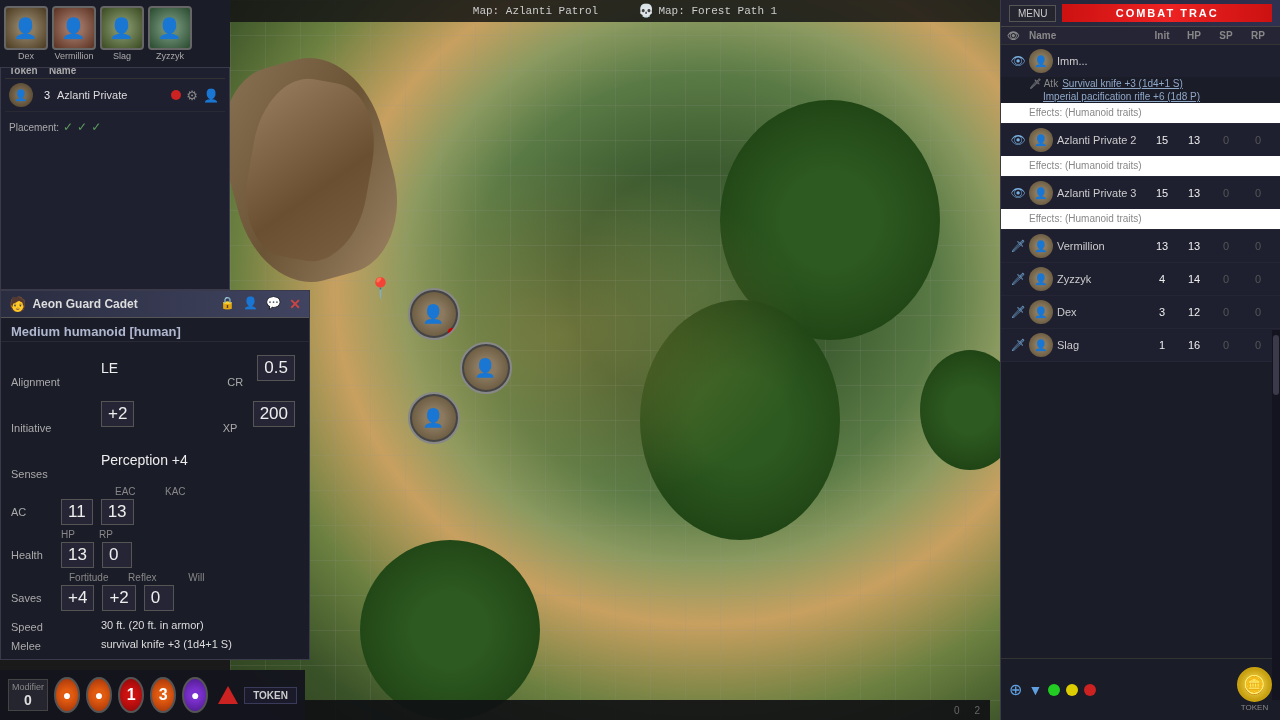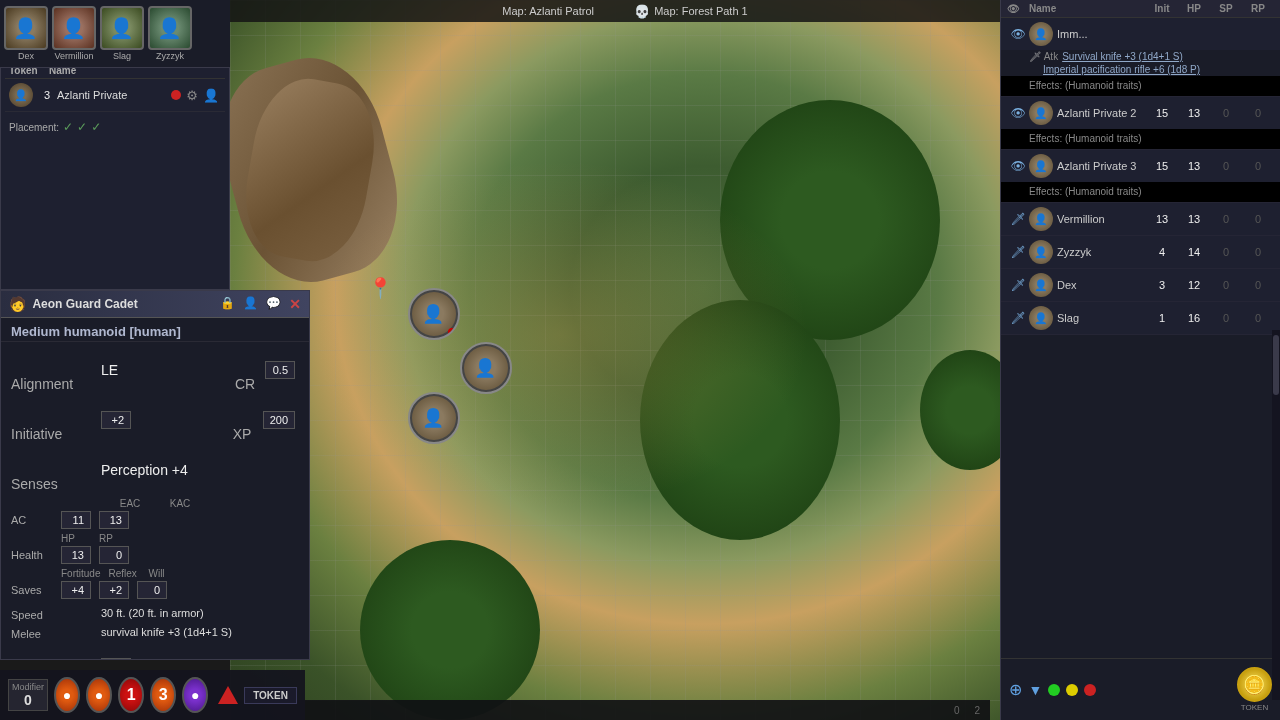--- a/index.html
+++ b/index.html
@@ -46,20 +46,21 @@
       position: absolute;
       top: 0; left: 230px;
       width: 790px; height: 22px;
       background: rgba(20,20,20,0.85);
       display: flex;
       align-items: center;
       justify-content: center;
       color: #ccc;
       font-size: 11px;
       z-index: 10;
+      font-family: Liberation Mono, monospace;
     }
     #map-title-1 { margin-right: 40px; }
     .skull-icon { color: #cc2222; margin-right: 4px; font-size: 13px; }
 
     
     .map-token {
       position: absolute;
       width: 52px; height: 52px;
       border-radius: 50%;
       border: 2px solid #888;
@@ -250,59 +251,59 @@
     .char-title { color: #ddd; font-size: 12px; font-weight: bold; }
     .char-header-icons { margin-left: auto; display: flex; gap: 8px; color: #aaa; }
     .close-x { color: #cc4444; font-weight: bold; cursor: pointer; font-size: 14px; }
     #char-type { color: #b0b8d0; font-size: 13px; font-weight: bold; padding: 6px 10px 2px; border-bottom: 1px solid #2a2a35; }
     #char-stats-body { overflow-y: auto; flex: 1; padding: 6px 10px; }
     #char-stats-body::-webkit-scrollbar { width: 6px; }
     #char-stats-body::-webkit-scrollbar-thumb { background: #444; }
     .stat-row {
       display: flex; align-items: center; margin-bottom: 6px;
     }
-    .stat-label { width: 90px; color: #aaa; font-size: 14px; margin-top: 28px; }
+    .stat-label { width: 90px; color: #aaa; font-size: 11px; margin-top: 28px; }
     .stat-value { color: #eee; font-size: 14px; }
     .stat-box {
       background: #252535;
       border: 1px solid #555;
       color: #eee;
-      font-size: 11px;
+      font-size: 17px;
       padding: 2px 6px;
       min-width: 30px;
-      text-align: right;
+      text-align: left;
       margin-right: 4px;
     }
     .section-header {
       background: #252535;
       color: #aaa;
       font-size: 10px;
       font-weight: bold;
       padding: 2px 4px;
       margin: 6px 0 4px;
       text-align: center;
       letter-spacing: 1px;
     }
     .sub-headers {
       display: flex; justify-content: center; gap: 20px;
       color: #888; font-size: 10px; margin-bottom: 2px;
     }
-    .sub-headers span { min-width: 30px; text-align: center; }
+    .sub-headers span { min-width: 30px; text-align: left; }
     .defense-row {
       display: flex; align-items: center; margin-bottom: 4px;
     }
     .def-label { width: 50px; color: #aaa; font-size: 11px; }
     .def-boxes { display: flex; gap: 4px; }
     .hp-rp-labels {
       display: flex; gap: 24px; color: #888; font-size: 10px; margin-bottom: 2px; margin-left: 50px;
     }
     .saves-labels {
       display: flex; gap: 8px; color: #888; font-size: 10px; margin-bottom: 2px; margin-left: 50px;
     }
-    .saves-labels span { min-width: 32px; text-align: left; }
+    .saves-labels span { min-width: 32px; text-align: right; margin-left: 8px; }
     .full-stat-row {
       display: flex; align-items: flex-start; margin-bottom: 5px;
     }
     .fs-label { width: 90px; color: #aaa; font-size: 11px; padding-top: 2px; }
     .fs-value { color: #ddd; font-size: 11px; flex: 1; }
     #char-footer {
       padding: 4px 8px;
       border-top: 1px solid #333;
       display: flex; align-items: center; gap: 10px;
       background: #1e2030;
@@ -372,21 +373,21 @@
       display: flex; align-items: center; justify-content: center;
       font-size: 11px; margin-right: 4px; overflow: hidden;
     }
     .rt-eye-icon { width: 22px; color: #7ab0e0; font-size: 12px; text-align: center; }
     .rt-name { flex: 1; color: #ccc; font-size: 11px; }
     .rt-val { width: 32px; text-align: center; color: #eee; font-size: 11px; }
     .rt-zero { color: #555; }
     .rt-knife-icon { color: #aaa; font-size: 10px; margin-right: 2px; }
     .rt-effects-row {
       padding: 2px 0 4px 28px;
-      background: #000000;
+      background: #ffffff;
     }
     .rt-atk-row {
       display: flex; align-items: center;
       padding: 1px 6px 1px 28px;
     }
     .rt-atk-text { color: #90a8c8; font-size: 10px; text-decoration: underline; cursor: pointer; }
     .rt-effects-text { color: #888; font-size: 10px; }
 
     
     #rt-bottom {
@@ -650,20 +651,24 @@
   <div class="action-btn btn-purple">●</div>
   <div style="margin-left:4px;">
     <div class="btn-triangle"></div>
   </div>
   <div class="token-label-box">
     <span>TOKEN</span>
   </div>
 </div>
 
 <div id="right-panel">
+  <div id="rt-header">
+    <button class="menu-btn">MENU</button>
+    <div class="combat-trac-title">COMBAT TRAC</div>
+  </div>
   <div id="rt-col-headers">
     <div class="rth-eye">👁</div>
     <div class="rth-name">Name</div>
     <div class="rth-init">Init</div>
     <div class="rth-hp">HP</div>
     <div class="rth-sp">SP</div>
     <div class="rth-rp">RP</div>
   </div>
 
   <div class="rt-entry">

